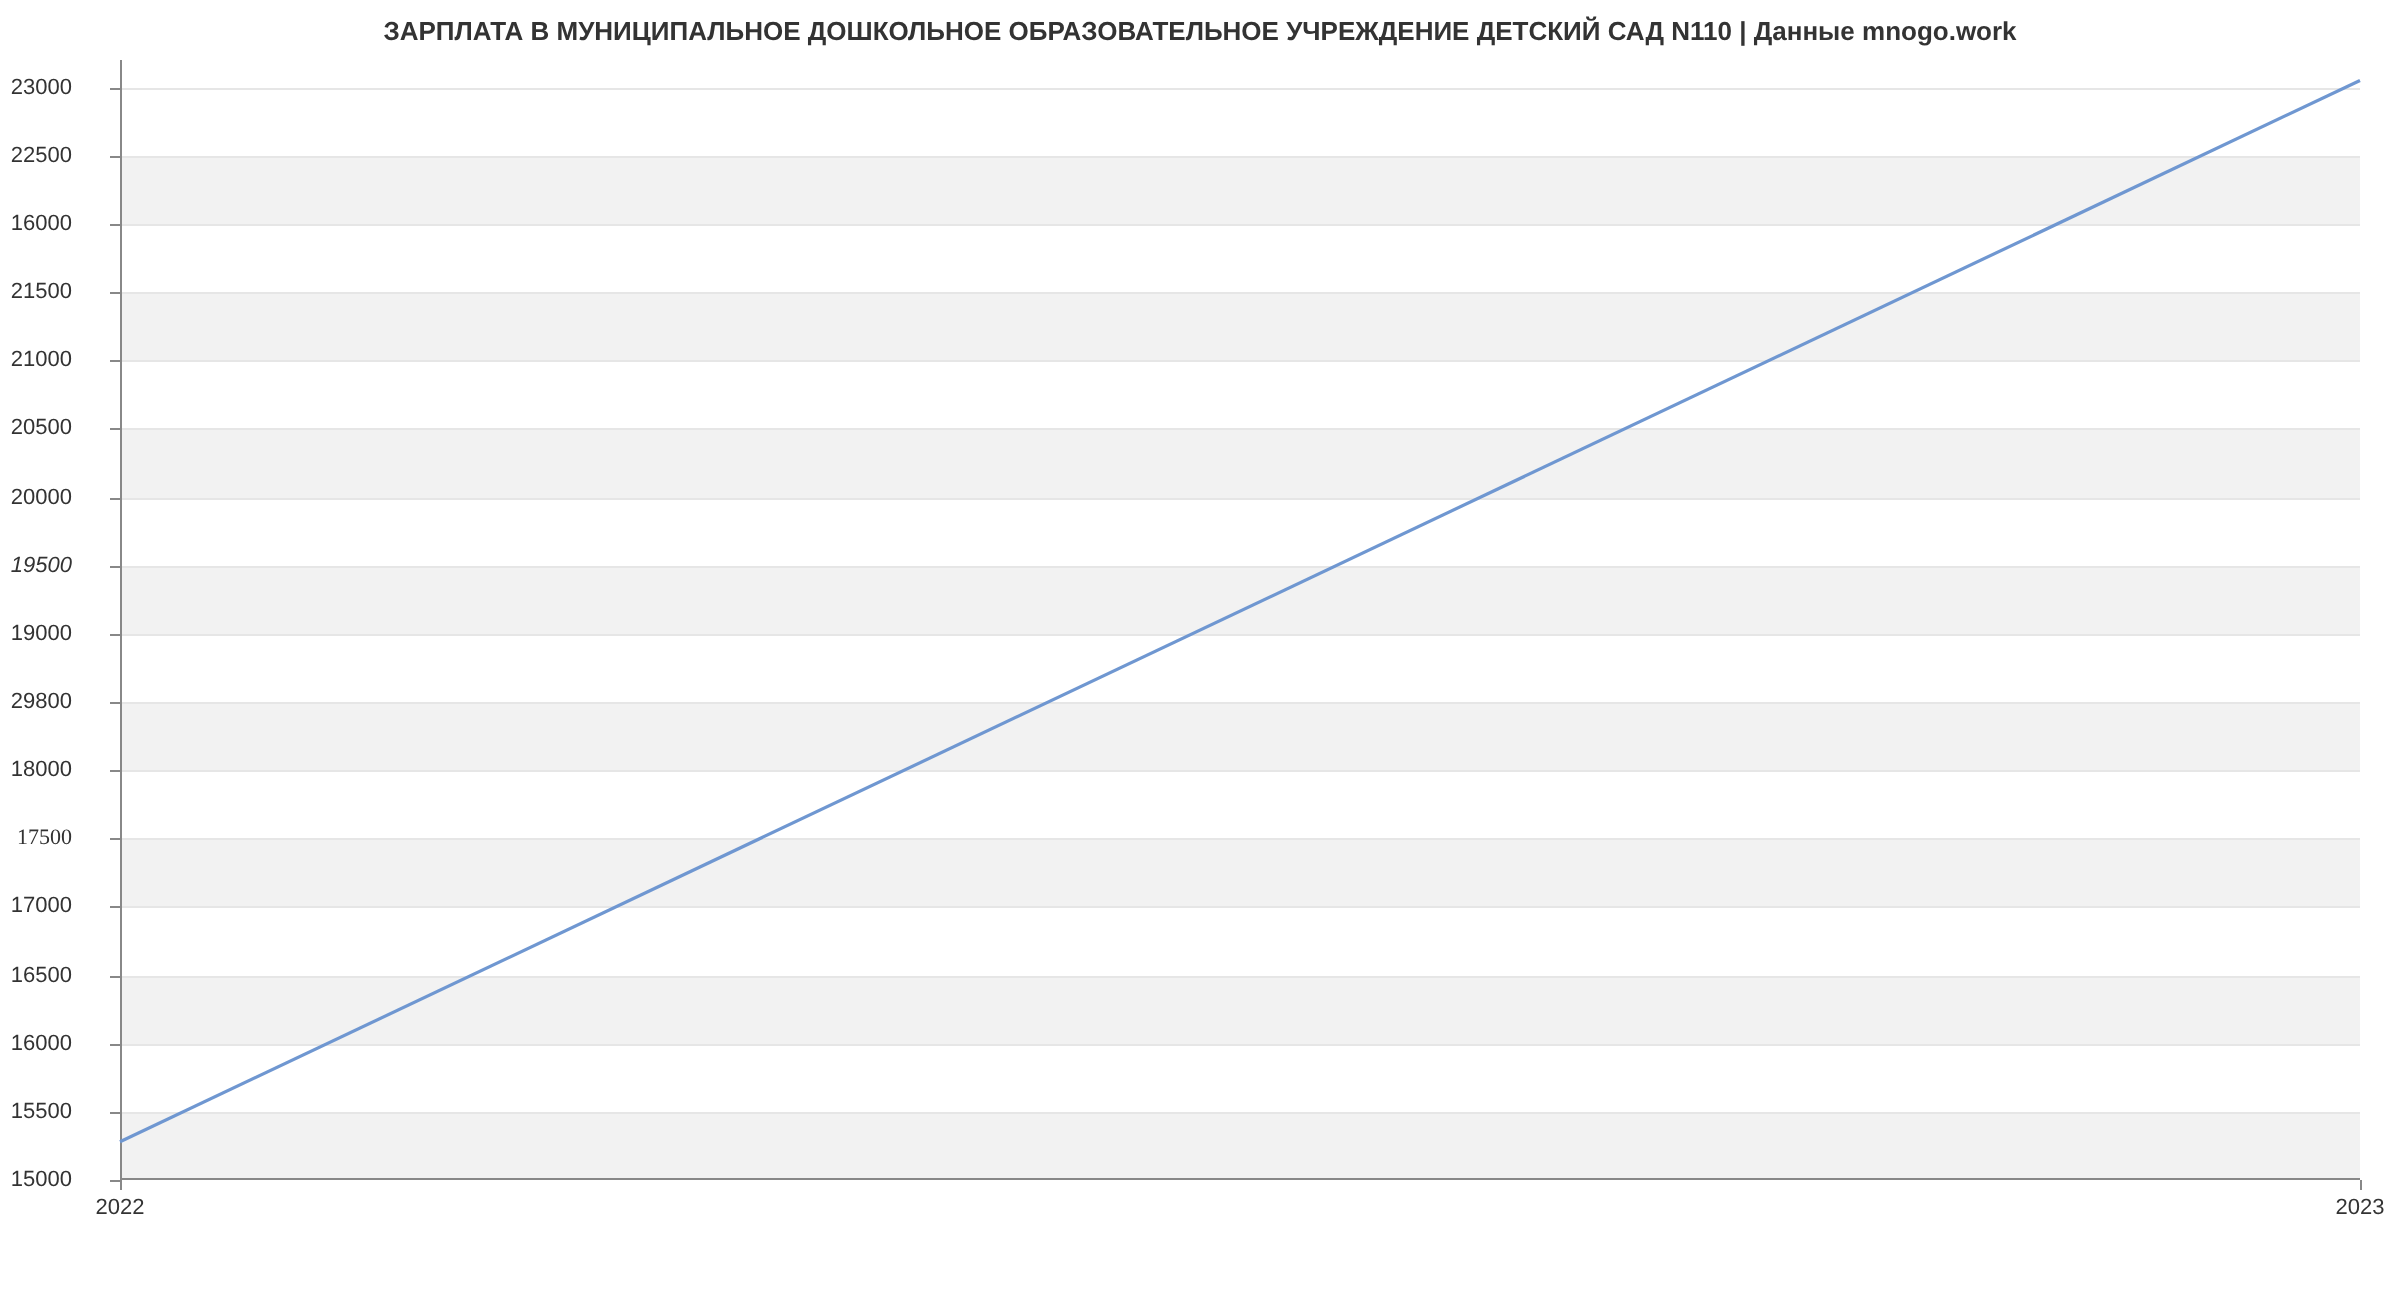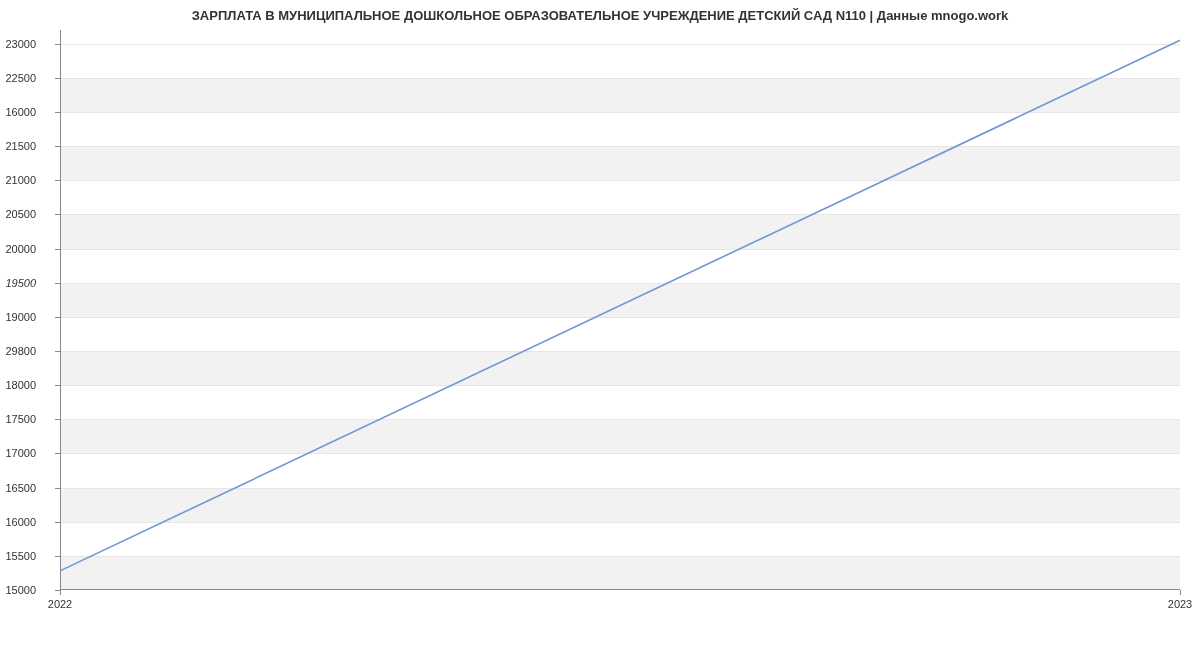--- a/index.html
+++ b/index.html
@@ -142,21 +142,21 @@
       <div class="y-label" style="top: 560px;">15000</div>
       <div class="y-tick" style="top: 525.854px;"></div>
       <div class="y-label" style="top: 525.854px;">15500</div>
       <div class="y-tick" style="top: 491.707px;"></div>
       <div class="y-label" style="top: 491.707px;">16000</div>
       <div class="y-tick" style="top: 457.561px;"></div>
       <div class="y-label" style="top: 457.561px;">16500</div>
       <div class="y-tick" style="top: 423.415px;"></div>
       <div class="y-label" style="top: 423.415px;">17000</div>
       <div class="y-tick" style="top: 389.268px;"></div>
-      <div class="y-label" style="top: 389.268px;">17500</div>
+      <div class="y-label" style="top: 389.268px; font-family: Liberation Serif, serif;">17500</div>
       <div class="y-tick" style="top: 355.122px;"></div>
       <div class="y-label" style="top: 355.122px;">18000</div>
       <div class="y-tick" style="top: 320.976px;"></div>
       <div class="y-label" style="top: 320.976px;">29800</div>
       <div class="y-tick" style="top: 286.829px;"></div>
       <div class="y-label" style="top: 286.829px;">19000</div>
       <div class="y-tick" style="top: 252.683px;"></div>
       <div class="y-label" style="top: 252.683px; font-style: italic;">19500</div>
       <div class="y-tick" style="top: 218.537px;"></div>
       <div class="y-label" style="top: 218.537px;">20000</div>

